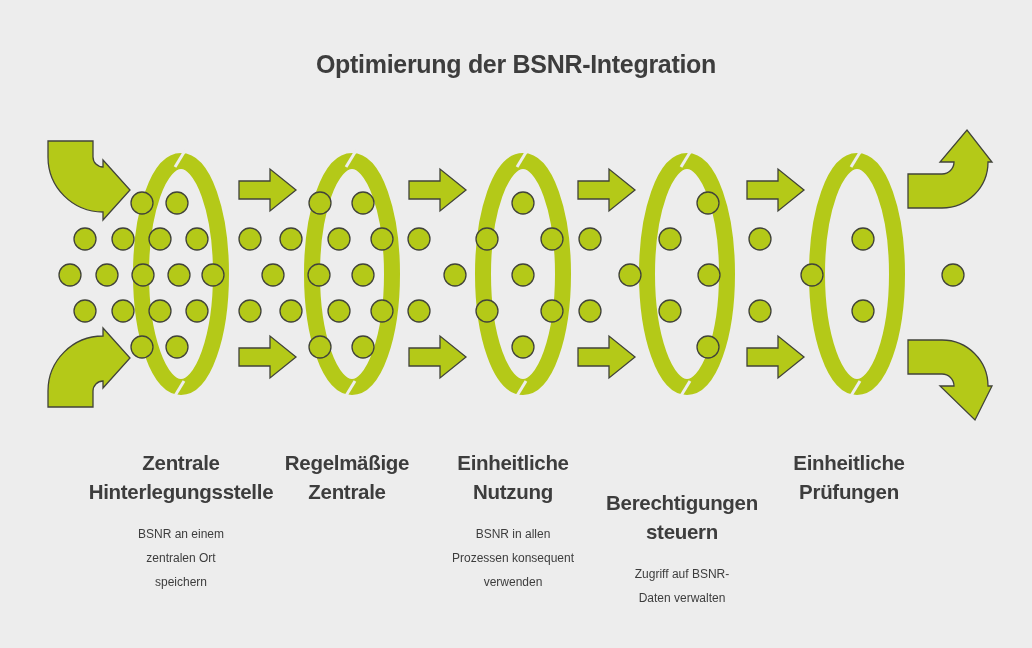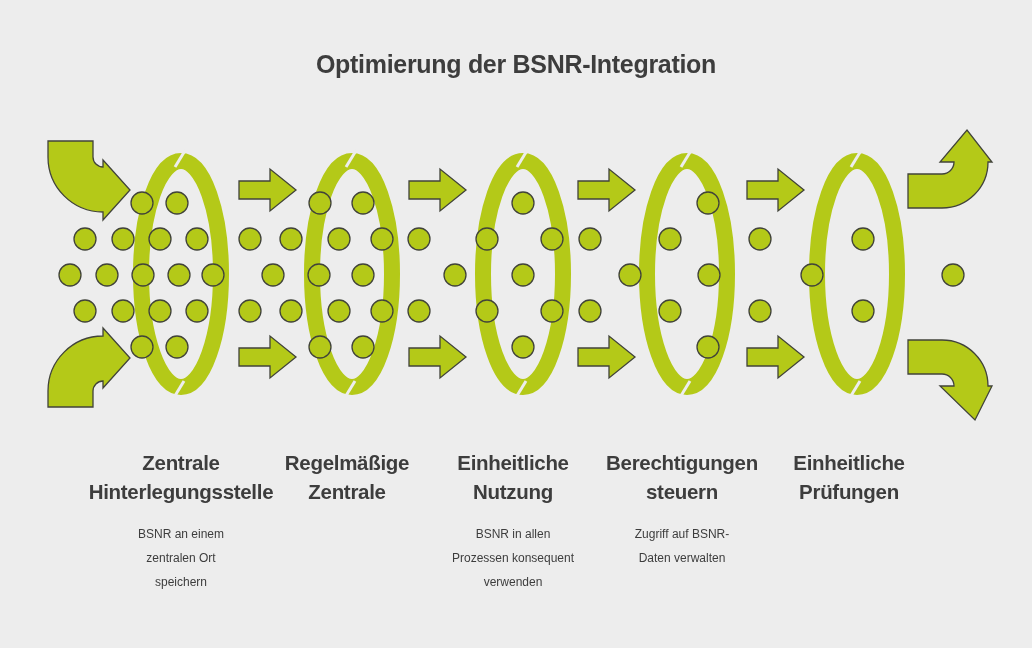--- a/index.html
+++ b/index.html
@@ -156,21 +156,21 @@
         <div class="stage-heading">Regelmäßige
 Zentrale</div>
       </div>
       <div class="stage-label" style="left: 513px;">
         <div class="stage-heading">Einheitliche
 Nutzung</div>
         <div class="stage-desc">BSNR in allen
 Prozessen konsequent
 verwenden</div>
       </div>
-      <div class="stage-label" style="left: 682px;">
+      <div class="stage-label" style="left: 682px; margin-top: 40px;">
         <div class="stage-heading">Berechtigungen
 steuern</div>
         <div class="stage-desc">Zugriff auf BSNR-
 Daten verwalten</div>
       </div>
       <div class="stage-label" style="left: 849px;">
         <div class="stage-heading">Einheitliche
 Prüfungen</div>
       </div>
     </div>

